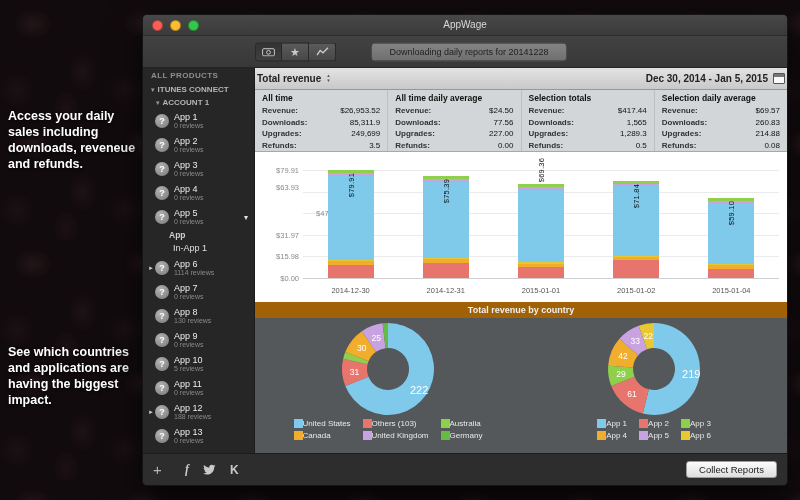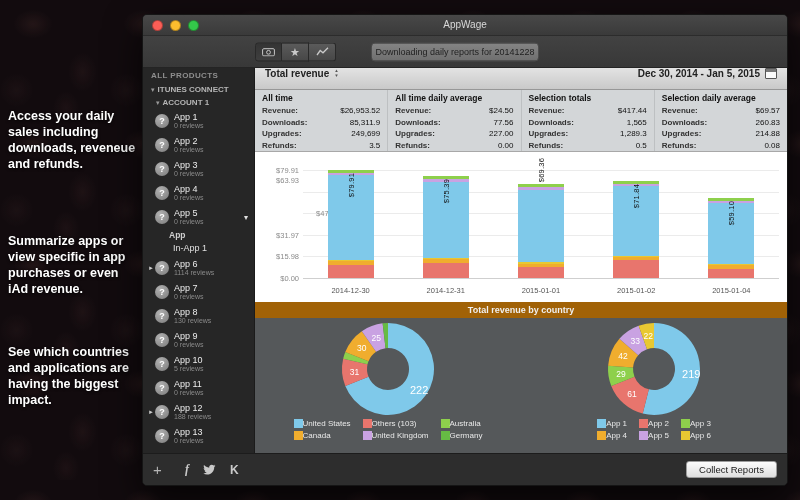--- a/index.html
+++ b/index.html
@@ -29,21 +29,21 @@
   .title{text-align:center;line-height:19px;font-size:10px;color:#d8d8d8}
 
   .toolbar{height:32px;flex:0 0 auto;background:linear-gradient(#424242,#383838);border-bottom:1px solid #242424;position:relative}
   .segctl{position:absolute;left:112px;top:50%;transform:translateY(-50%);display:flex}
   .seg-btn{width:27px;height:19px;display:flex;align-items:center;justify-content:center;
     background:linear-gradient(#5b5b5b,#474747);border:1px solid #292929;border-left-width:0;cursor:default}
   .seg-btn:first-child{border-left-width:1px;border-radius:3px 0 0 3px}
   .seg-btn:last-child{border-radius:0 3px 3px 0}
   .seg-btn.active{background:linear-gradient(#343434,#3f3f3f)}
   .star-glyph{color:#c9c9c9;font-size:11px;line-height:1}
-  .status{position:absolute;left:228px;top:50%;transform:translateY(-50%);width:168px;height:19px;border-radius:4px;
+  .status{position:absolute;left:228px;top:50%;transform:translateY(-50%);width:196px;height:19px;border-radius:4px;
     background:linear-gradient(#848484,#6f6f6f);border:1px solid #4d4d4d;color:#1f1f1f;font-size:9px;
     display:flex;align-items:center;justify-content:center;white-space:nowrap}
 
   .main{flex:1;display:flex;min-height:0}
   .sidebar{width:112px;flex:0 0 auto;background:#262626;border-right:1px solid #1b1b1b;overflow:hidden}
   .s-head{font-size:8px;font-weight:bold;color:#8e8e8e;letter-spacing:.4px;padding:3px 0 3px 8px}
   .s-group-row{font-size:8px;font-weight:bold;color:#b5b5b5;padding:2px 0 2px 8px;display:flex;gap:3px;align-items:center}
   .s-group-row.indent{padding-left:13px}
   .tri{font-size:7px;color:#9a9a9a}
   .s-app{display:flex;align-items:center;height:24px;padding-left:4px}
@@ -52,21 +52,21 @@
     color:#fff;font-size:9px;font-weight:bold;display:flex;align-items:center;justify-content:center;flex:0 0 auto;margin-right:5px}
   .s-txt{display:flex;flex-direction:column;line-height:1.05;min-width:0}
   .s-name{font-size:9px;color:#ececec;white-space:nowrap}
   .s-rev{font-size:7px;color:#8a8a8a;white-space:nowrap}
   .s-trail{margin-left:auto;margin-right:6px;font-size:8px;color:#e0e0e0}
   .s-group{font-size:8.5px;font-weight:bold;color:#cfcfcf;padding:1px 0 0 26px;height:13px}
   .s-child{font-size:9px;color:#e0e0e0;padding:1px 0 0 30px;height:14px}
 
   .content{flex:1;display:flex;flex-direction:column;min-width:0}
   .content-header{height:22px;flex:0 0 auto;background:linear-gradient(#e3e3e3,#c9c9c9);border-bottom:1px solid #979797;
-    display:flex;align-items:flex-start;padding:0 10px}
+    display:flex;align-items:center;padding:0 2px}
   .metric{font-size:10px;font-weight:bold;color:#222;display:flex;align-items:center;gap:5px}
   .stepper{display:inline-flex;flex-direction:column;font-size:4.5px;line-height:1;color:#555}
   .date{margin-left:auto;font-size:10px;font-weight:bold;color:#222;display:flex;align-items:center;gap:5px}
   .cal{width:12px;height:11px;border:1px solid #555;background:#fafafa;position:relative;border-radius:1px;display:inline-block}
   .cal::before{content:"";position:absolute;left:0;top:0;right:0;height:3px;background:#777}
 
   .stats{height:62px;flex:0 0 auto;background:#d3d6d8;border-bottom:1px solid #a8a8a8;display:flex}
   .stat-col{flex:1;padding:3px 7px;border-right:1px solid #bdc0c2;overflow:hidden}
   .stat-col:last-child{border-right:none}
   .stat-title{font-size:8.5px;font-weight:bold;color:#111;margin-bottom:2px;white-space:nowrap}
@@ -104,21 +104,20 @@
   .kick{font-weight:bold}
   .collect{margin-left:auto;background:linear-gradient(#fcfcfc,#dedede);border:1px solid #9c9c9c;border-radius:3px;
     font-size:9.5px;color:#1a1a1a;padding:0 12px;height:17px;font-family:inherit}
 </style>
 </head>
 <body>
 
 <div class="desktop">
 
   <div class="caption c1">Access your daily sales including downloads, reveneue and refunds.</div>
-  <div class="caption c2">Summarize apps or view specific in app purchases or even iAd revenue.</div>
   <div class="caption c3">See which countries and applications are having the biggest impact.</div>
 
   <div class="window">
 
     <div class="titlebar">
       <div class="lights">
         <span class="light l-red"></span>
         <span class="light l-yellow"></span>
         <span class="light l-green"></span>
       </div>
@@ -366,21 +365,21 @@
         <div class="chart">
             <div class="gridline baseline" style="top: 126px;"></div>
             <div class="ytick" style="top: 122px;">$0.00</div>
             <div class="gridline" style="top: 104.4px;"></div>
             <div class="ytick" style="top: 100.4px;">$15.98</div>
             <div class="gridline" style="top: 82.8px;"></div>
             <div class="ytick" style="top: 78.8px;">$31.97</div>
             <div class="gridline" style="top: 61.2px;"></div>
             <div class="ytick" style="top: 57.2px; margin-left: 40px;">$47.95</div>
             <div class="gridline" style="top: 39.6px;"></div>
-            <div class="ytick" style="top: 24px;">$63.93</div>
+            <div class="ytick" style="top: 31px;">$63.93</div>
             <div class="gridline" style="top: 18px;"></div>
             <div class="ytick" style="top: 14px;">$79.91</div>
             <div class="bars-wrap">
               <div class="bar-slot">
                 <div class="bar-seg" style="height: 13.5px; background: rgb(232, 117, 109);"></div>
                 <div class="bar-seg" style="height: 3.4px; background: rgb(240, 173, 46);"></div>
                 <div class="bar-seg" style="height: 1.4px; background: rgb(232, 200, 50);"></div>
                 <div class="bar-seg" style="height: 84.3px; background: rgb(127, 201, 234);"></div>
                 <div class="bar-seg" style="height: 2.7px; background: rgb(201, 162, 226);"></div>
                 <div class="bar-seg" style="height: 2.7px; background: rgb(142, 208, 76);"></div>

